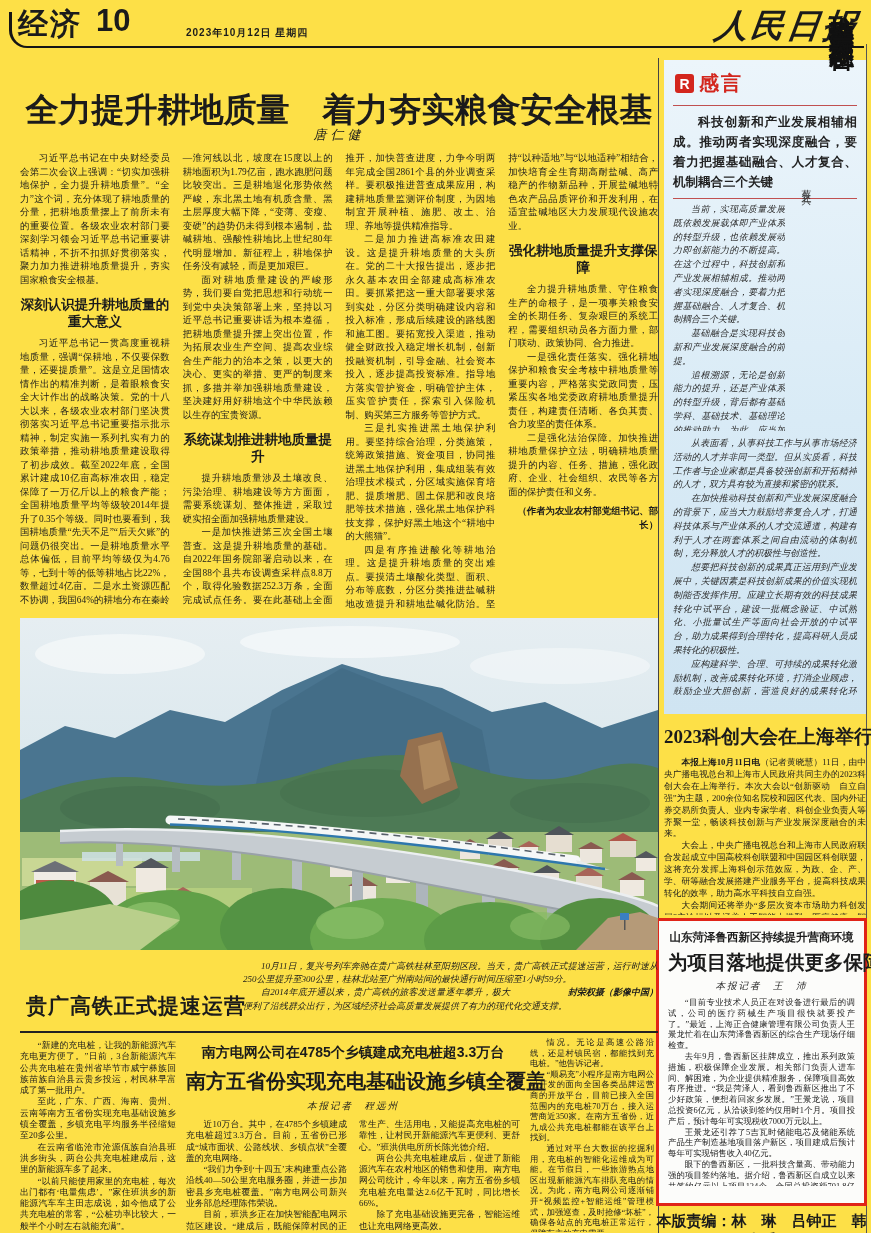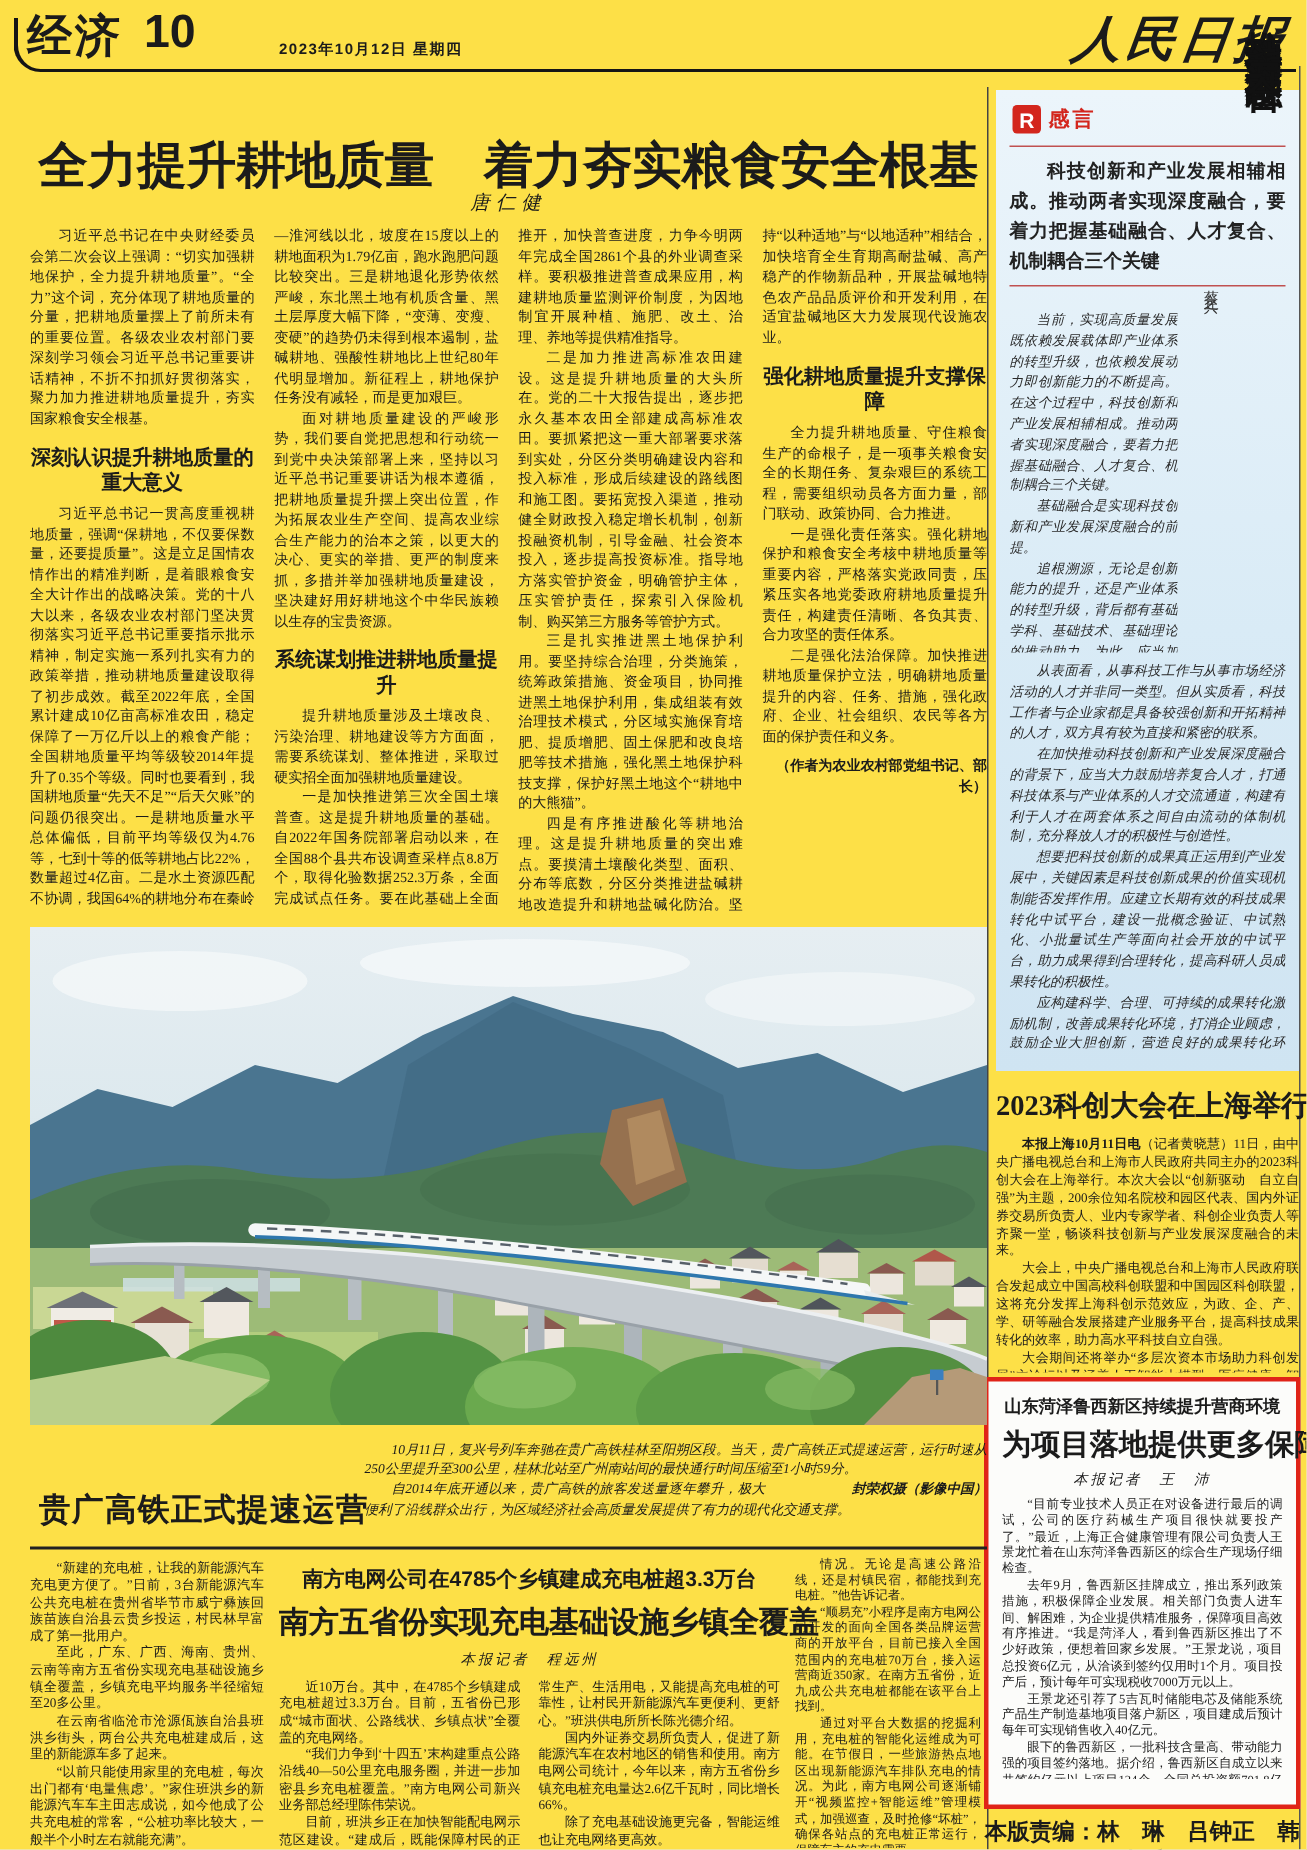--- a/index.html
+++ b/index.html
@@ -35,26 +35,26 @@
   .vline{position:absolute;left:658px;top:58px;width:1px;height:1175px;background:#444;}
   .redge{position:absolute;left:866px;top:44px;width:1px;height:1189px;background:#555;}
   
   .sidebar{position:absolute;left:664px;top:60px;width:202px;height:654px;
            background:linear-gradient(180deg,#ecf5fb 0%,#d9ebf6 55%,#cfe4f2 100%);
            padding:8px 9px;box-sizing:border-box;}
   .cm-logo-row{display:flex;align-items:center;gap:5px;margin:2px 0 8px 2px;}
   .cm-logo{width:19px;height:19px;background:#d3261d;color:#fff;font-family:"Liberation Sans",sans-serif;
            font-weight:900;font-size:14px;display:flex;align-items:center;justify-content:center;
            border-radius:3px;}
-  .cm-logo-label{color:#d3261d;font-family:"Liberation Sans",sans-serif;font-weight:900;font-size:14px;
+  .cm-logo-label{color:#d3261d;font-family:"Liberation Sans",sans-serif;font-weight:900;font-size:20px;
                  letter-spacing:2px;}
   .cm-rule{height:0;border-top:1.5px solid #c05050;margin:4px 0;}
   .cm-quote{font-family:"Liberation Sans",sans-serif;font-weight:700;font-size:12.5px;
             line-height:20px;text-align:justify;text-indent:2em;color:#222;margin:6px 0;}
-  .cm-body-row{display:flex;margin-top:16px;gap:20px;}
+  .cm-body-row{display:flex;margin-top:4px;gap:20px;}
   .cm-narrow{width:126px;height:228px;overflow:hidden;font-size:9px;line-height:13.8px;
              font-style:italic;text-align:justify;color:#2a2a2a;}
   .cm-narrow p,.cm-wide p{margin:0;text-indent:2em;}
   .cm-vert-wrap{position:relative;width:58px;height:228px;}
   .cm-vert-headline{position:absolute;right:-2px;top:-206px;height:400px;
                     writing-mode:vertical-rl;font-family:"Liberation Sans",sans-serif;
                     font-weight:900;font-size:25px;letter-spacing:2px;color:#111;}
   .cm-author{position:absolute;right:44px;top:-22px;writing-mode:vertical-rl;
              font-size:10px;letter-spacing:3px;color:#333;}
   .cm-wide{margin-top:6px;height:258px;overflow:hidden;font-size:9px;line-height:13.8px;
@@ -336,21 +336,21 @@
     </div>
 
   <div class="chg-center">
     <div class="chg-kicker">南方电网公司在4785个乡镇建成充电桩超3.3万台</div>
     <h2 class="chg-headline">南方五省份实现充电基础设施乡镇全覆盖</h2>
     <div class="chg-byline">本报记者　程远州</div>
     <div class="chg-cols">
         <p>近10万台。其中，在4785个乡镇建成充电桩超过3.3万台。目前，五省份已形成“城市面状、公路线状、乡镇点状”全覆盖的充电网络。</p>
         <p>“我们力争到‘十四五’末构建重点公路沿线40—50公里充电服务圈，并进一步加密县乡充电桩覆盖。”南方电网公司新兴业务部总经理陈伟荣说。</p>
         <p>目前，班洪乡正在加快智能配电网示范区建设。“建成后，既能保障村民的正常生产、生活用电，又能提高充电桩的可靠性，让村民开新能源汽车更便利、更舒心。”班洪供电所所长陈光德介绍。</p>
-        <p>国内外证券交易所负责人，促进了新能源汽车在农村地区的销售和使用。南方电网公司统计，今年以来，南方五省份乡镇充电桩充电量达2.6亿千瓦时，同比增长66%。</p>
+        <p>两台公共充电桩建成后，促进了新能源汽车在农村地区的销售和使用。南方电网公司统计，今年以来，南方五省份乡镇充电桩充电量达2.6亿千瓦时，同比增长66%。</p>
         <p>除了充电基础设施更完备，智能运维也让充电网络更高效。</p>
       </div>
   </div>
 
   <div class="chg-right">
       <p>情况。无论是高速公路沿线，还是村镇民宿，都能找到充电桩。”他告诉记者。</p>
       <p>“顺易充”小程序是南方电网公司开发的面向全国各类品牌运营商的开放平台，目前已接入全国范围内的充电桩70万台，接入运营商近350家。在南方五省份，近九成公共充电桩都能在该平台上找到。</p>
       <p>通过对平台大数据的挖掘利用，充电桩的智能化运维成为可能。在节假日，一些旅游热点地区出现新能源汽车排队充电的情况。为此，南方电网公司逐渐铺开“视频监控+智能运维”管理模式，加强巡查，及时抢修“坏桩”，确保各站点的充电桩正常运行，保障车主的充电需要。</p>
     </div>
 

